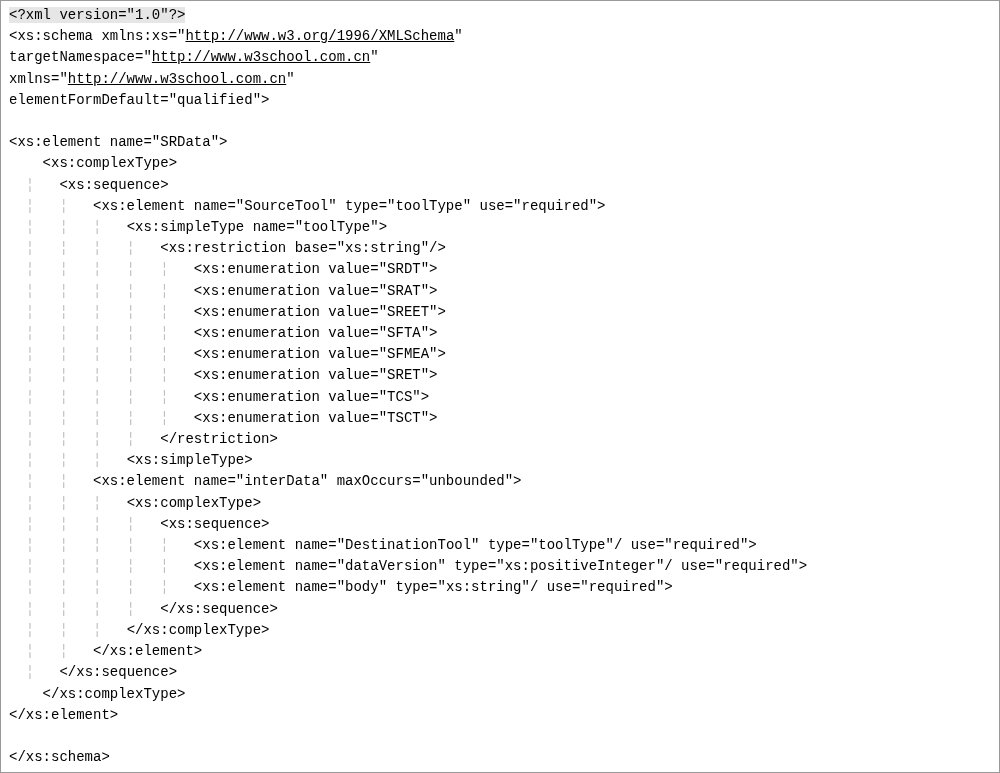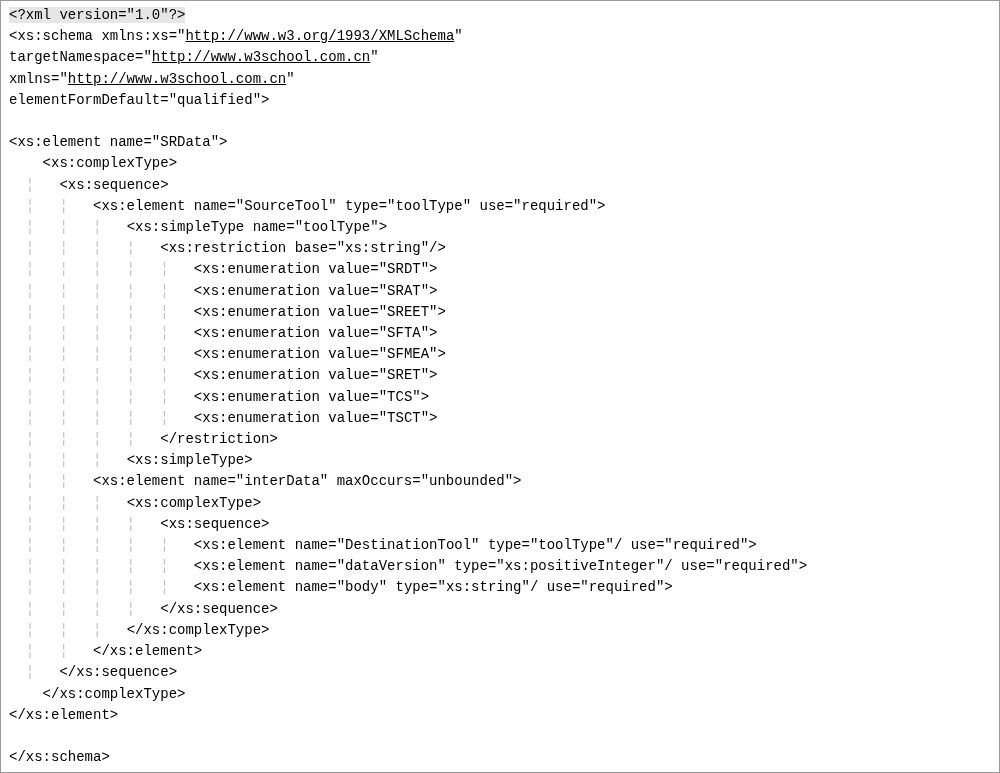--- a/index.html
+++ b/index.html
@@ -34,21 +34,21 @@
   }
   .indent-guide {
     color: #c0c0c0;
   }
 </style>
 </head>
 <body>
 
 <div class="container">
 <pre><span><span class="highlight">&lt;?xml version="1.0"?&gt;</span></span>
-<span><span>&lt;xs:schema xmlns:xs="</span><span class="und">http://www.w3.org/1993/XMLSchema</span><span>"</span></span>
+<span><span>&lt;xs:schema xmlns:xs="</span><span class="und">http://www.w3.org/1996/XMLSchema</span><span>"</span></span>
 <span><span>targetNamespace="</span><span class="und">http://www.w3school.com.cn</span><span>"</span></span>
 <span><span>xmlns="</span><span class="und">http://www.w3school.com.cn</span><span>"</span></span>
 <span>elementFormDefault="qualified"&gt;</span>
 <span></span>
 <span>&lt;xs:element name="SRData"&gt;</span>
 <span><span class="indent-guide">    </span><span>&lt;xs:complexType&gt;</span></span>
 <span><span class="indent-guide">  ¦   </span><span>&lt;xs:sequence&gt;</span></span>
 <span><span class="indent-guide">  ¦   ¦   </span><span>&lt;xs:element name="SourceTool" type="toolType" use="required"&gt;</span></span>
 <span><span class="indent-guide">  ¦   ¦   ¦   </span><span>&lt;xs:simpleType name="toolType"&gt;</span></span>
 <span><span class="indent-guide">  ¦   ¦   ¦   ¦   </span><span>&lt;xs:restriction base="xs:string"/&gt;</span></span>

